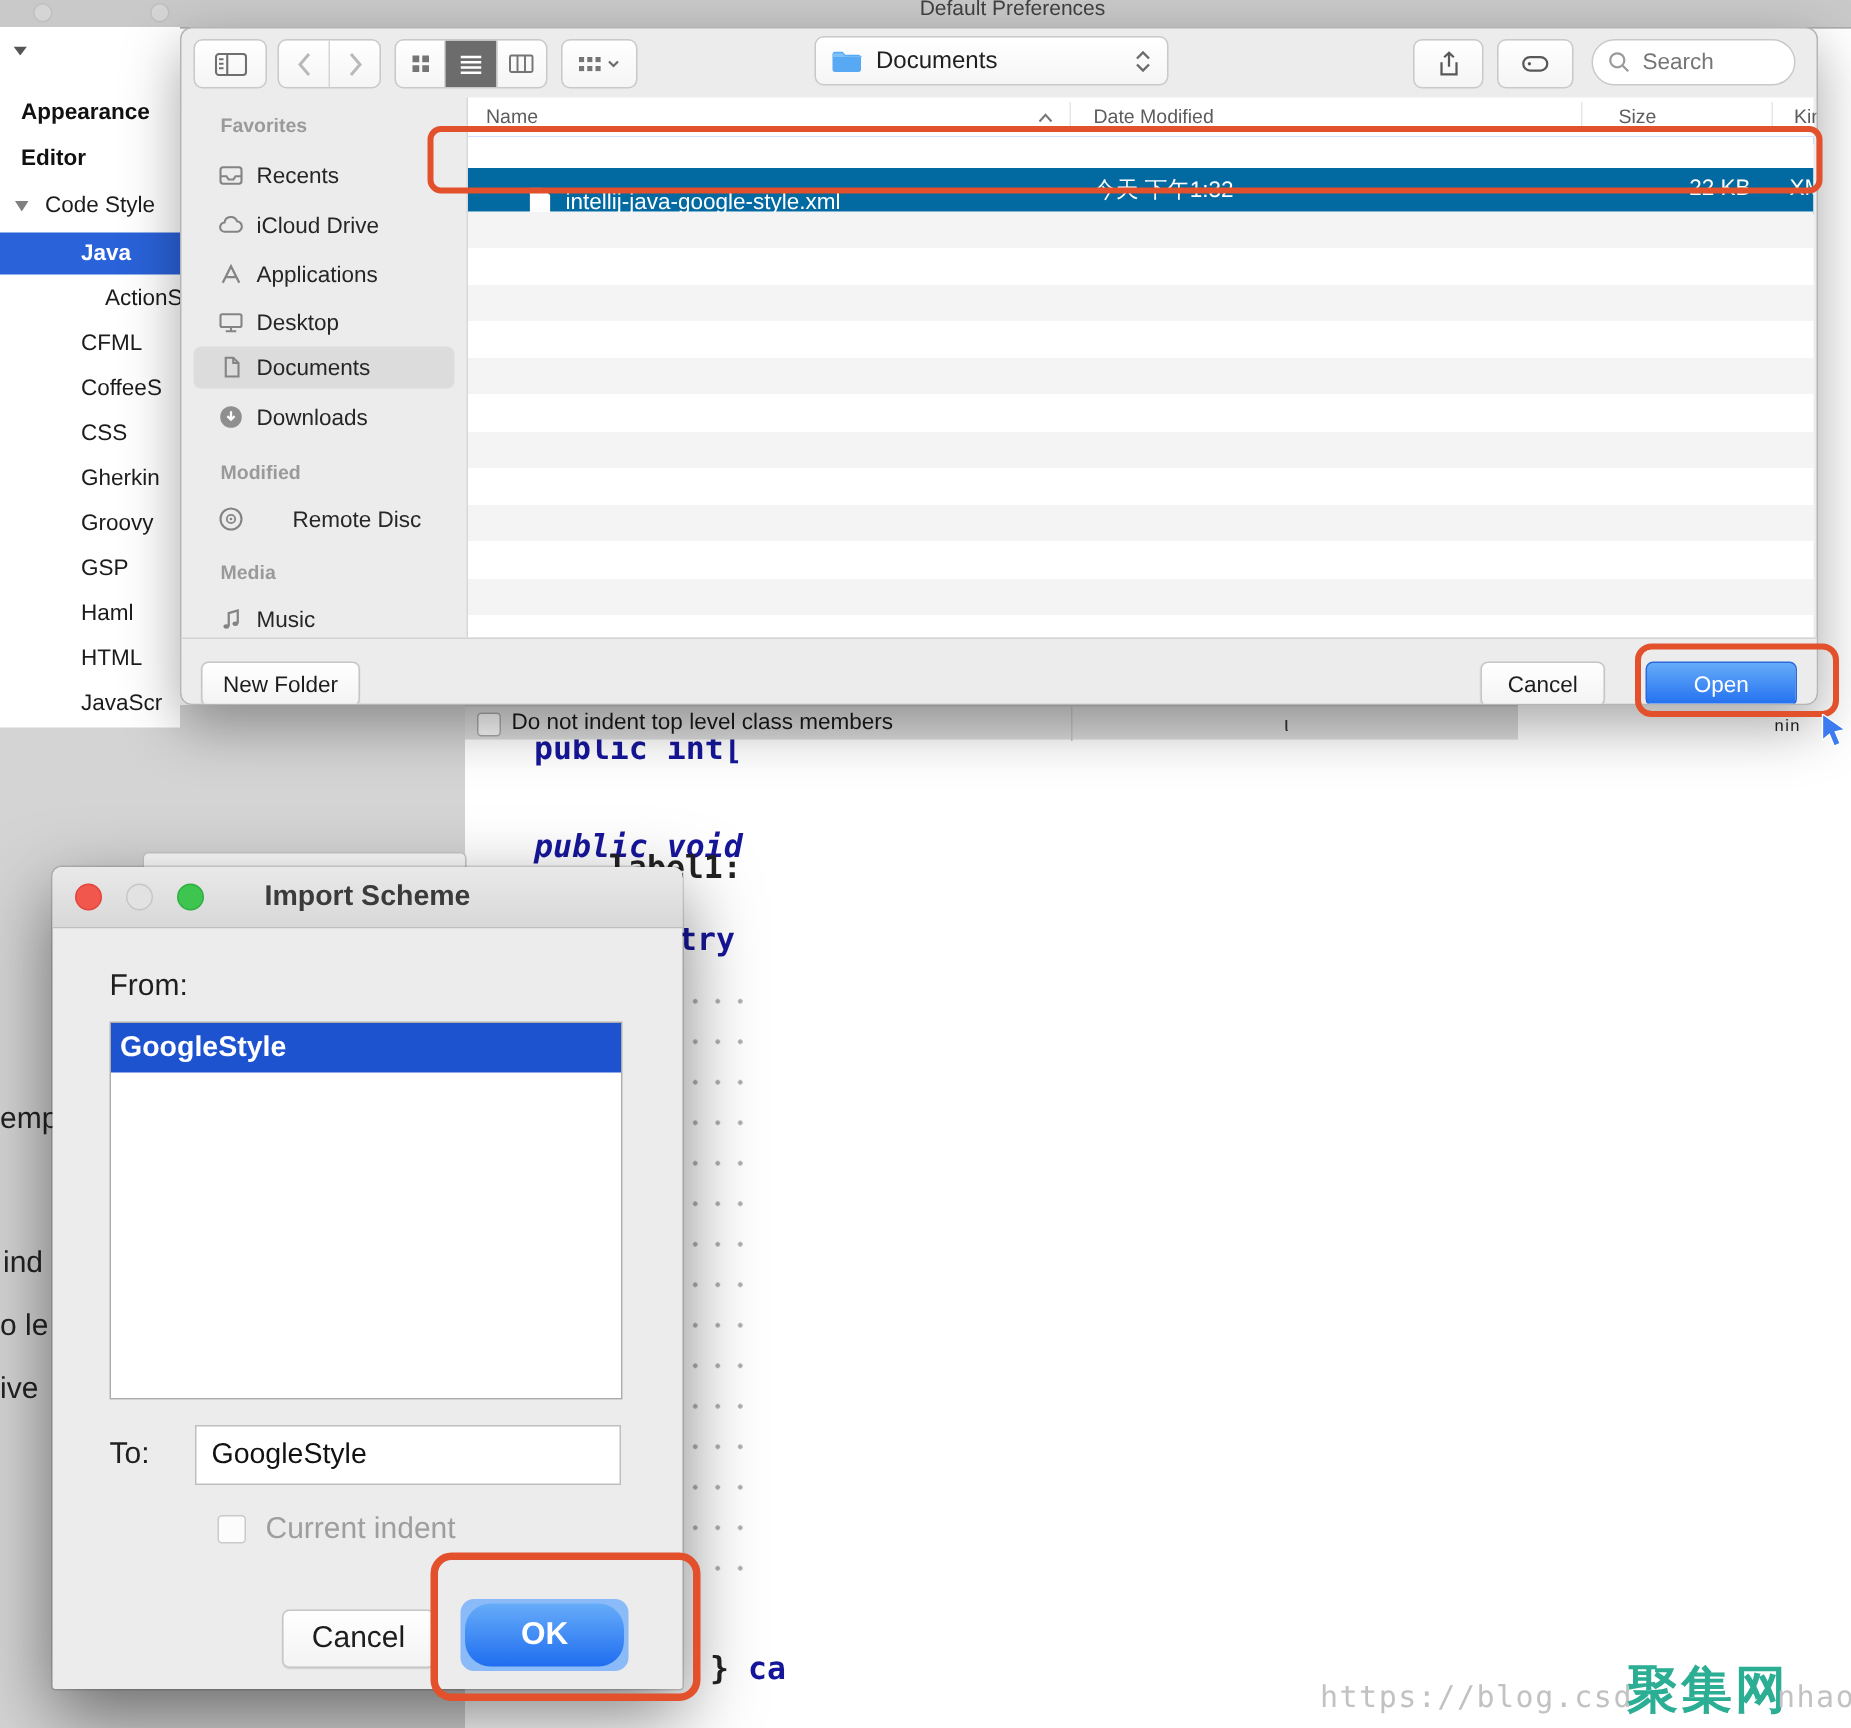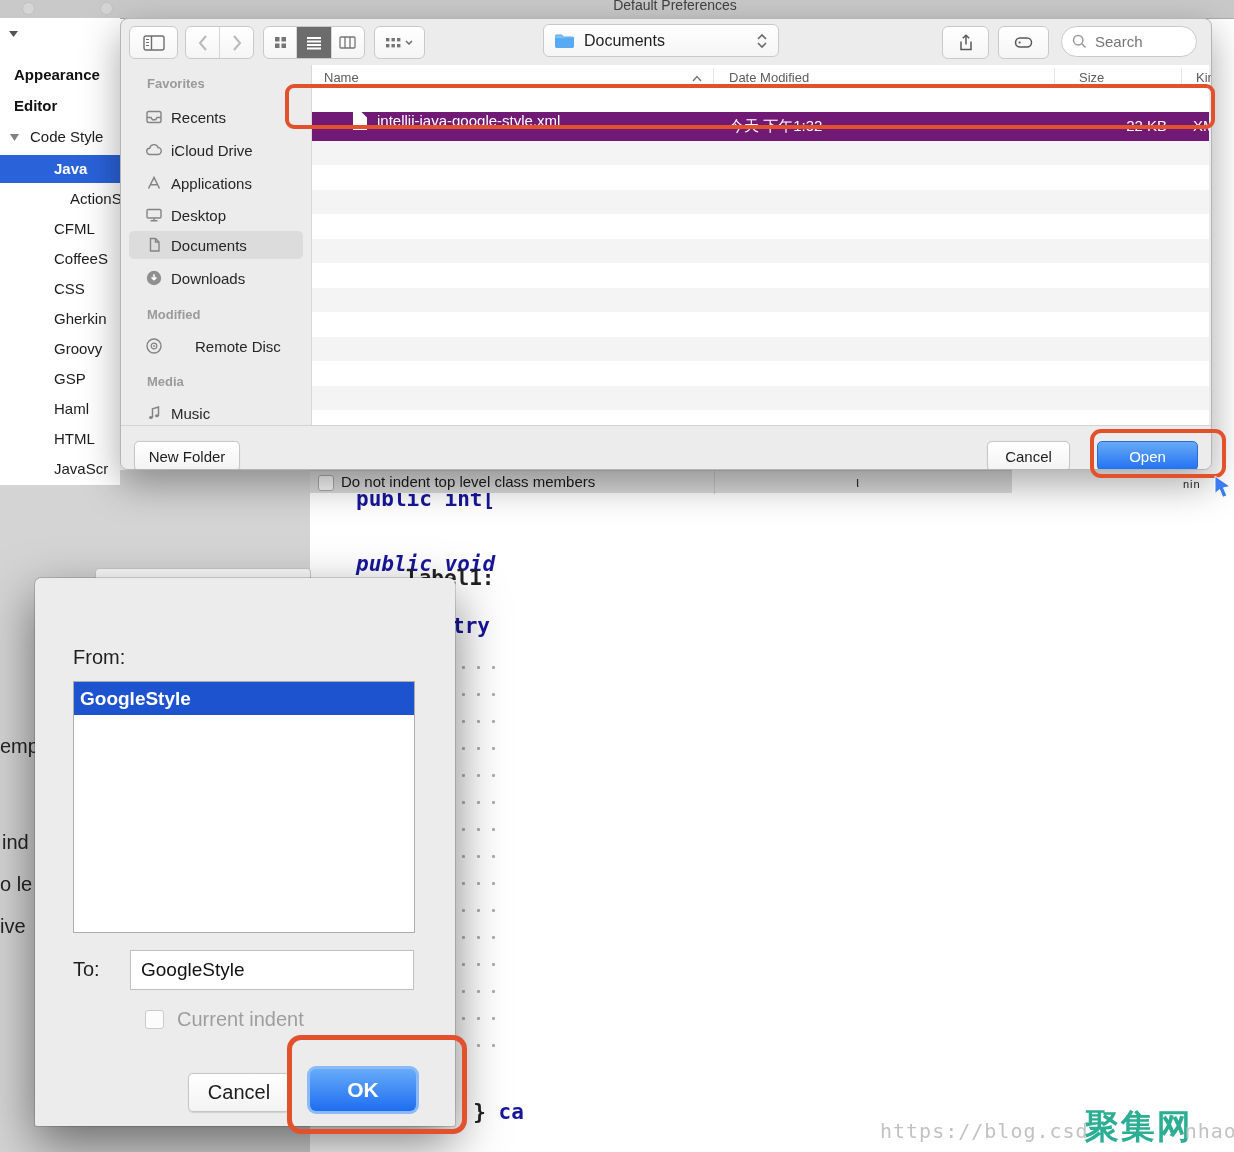--- a/index.html
+++ b/index.html
@@ -261,21 +261,21 @@
     <div class="hdr-div" style="left:401px;"></div>
     <span class="abs nosel" style="left:417px;top:5px;font-size:13px;color:#5c5c5c;">Date Modified</span>
     <div class="hdr-div" style="left:742px;"></div>
     <span class="abs nosel" style="left:767px;top:5px;font-size:13px;color:#5c5c5c;">Size</span>
     <div class="hdr-div" style="left:869px;"></div>
     <span class="abs nosel" style="left:884px;top:5px;font-size:13px;color:#5c5c5c;">Kind</span>
   </div>
 
   <div class="abs" style="left:191px;top:72px;width:897px;height:334px;background:#fff;overflow:hidden;">
 
-    <div class="abs" style="left:0;top:21px;width:897px;height:31px;background:#701a75;display:flex;align-items:flex-start;">
+    <div class="abs" style="left:0;top:21px;width:897px;height:31px;background:#0369a1;display:flex;align-items:flex-end;">
       <div style="margin-left:41px;width:14px;height:18px;background:#fff;
                   clip-path:polygon(0 0,60% 0,100% 30%,100% 100%,0 100%);"></div>
       <span class="nosel" style="margin-left:10px;font-size:15px;color:#fff;">intellij-java-google-style.xml</span>
       <span class="abs nosel" style="left:417px;top:5px;font-size:15px;color:#fff;">今天 下午1:32</span>
       <span class="abs nosel" style="left:670px;top:5px;width:185px;text-align:right;font-size:15px;color:#fff;">22 KB</span>
       <span class="abs nosel" style="left:881px;top:5px;font-size:15px;color:#fff;white-space:nowrap;">XML Document</span>
     </div>
 
     <div class="abs" style="left:0;top:50px;width:897px;height:284px;
                 background:repeating-linear-gradient(180deg,#f4f4f5 0 24px,#ffffff 24px 49px);"></div>
@@ -292,36 +292,42 @@
 
 <div class="abs annot" style="left:1090px;top:429px;width:136px;height:49px;border-radius:11px;z-index:4;box-sizing:border-box;"></div>
 
 <div class="abs nosel" style="left:1183px;top:478px;font-size:11px;color:#222;letter-spacing:1px;z-index:2;">nin</div>
 <svg class="abs" style="left:1214px;top:476px;z-index:8;" width="21" height="24">
   <polygon points="1,0 16,10.5 9.5,11.8 12.8,19.6 8.8,21.4 5.6,13.6 1,17.4" fill="#3d7bf0" stroke="#ffffff" stroke-width="0.9"></polygon>
 </svg>
 
 <div class="abs" style="left:35px;top:578px;width:420px;height:548px;background:#ececec;border-radius:6px 6px 2px 2px;
             box-shadow:0 18px 50px rgba(0,0,0,.5),0 0 0 1px rgba(0,0,0,.14);z-index:5;">
+  <div style="height:40px;background:linear-gradient(#e9e9e9,#d8d8d8);border-bottom:1px solid #bebebe;border-radius:6px 6px 0 0;position:relative;">
+    <div class="abs" style="left:15px;top:11px;width:18px;height:18px;border-radius:50%;background:#f2574d;border:1px solid #e0443a;box-sizing:border-box;"></div>
+    <div class="abs" style="left:49px;top:11px;width:18px;height:18px;border-radius:50%;background:#e2e2e2;border:1px solid #c6c6c6;box-sizing:border-box;"></div>
+    <div class="abs" style="left:83px;top:11px;width:18px;height:18px;border-radius:50%;background:#3ec54f;border:1px solid #2fae41;box-sizing:border-box;"></div>
+    <div class="nosel" style="text-align:center;line-height:40px;font-size:19px;font-weight:600;color:#3b3b3b;">Import Scheme</div>
+  </div>
 
   <div class="abs nosel" style="left:38px;top:68px;font-size:20px;color:#1f1f1f;">From:</div>
 
   <div class="abs" style="left:38px;top:103px;width:342px;height:252px;background:#fff;border:1px solid #acacac;box-sizing:border-box;">
     <div style="height:33px;background:#1e53d0;color:#fff;font-size:19px;font-weight:bold;line-height:33px;padding-left:6px;">GoogleStyle</div>
   </div>
 
   <div class="abs nosel" style="left:38px;top:380px;font-size:20px;color:#1f1f1f;">To:</div>
   <input class="abs" style="left: 95px; top: 372px; width: 284px; height: 40px; border: 1px solid rgb(191, 191, 191); background: rgb(255, 255, 255); font-size: 19px; color: rgb(17, 17, 17); padding: 0px 10px; box-sizing: border-box; font-family: &quot;Liberation Sans&quot;, sans-serif; outline: none;" value="GoogleStyle">
 
   <div class="abs" style="left:110px;top:432px;width:19px;height:19px;background:#fcfcfc;border:1px solid #cacaca;border-radius:3px;box-sizing:border-box;"></div>
   <div class="abs nosel" style="left:142px;top:430px;font-size:20px;color:#9e9e9e;">Current indent</div>
 
   <div class="macbtn abs nosel" style="left:153px;top:495px;width:100px;height:37px;font-size:20px;">Cancel</div>
   <div class="abs" style="left:272px;top:488px;width:112px;height:48px;background:#8abaf7;border-radius:9px;padding:3px;box-sizing:border-box;">
-    <div style="width:100%;height:100%;border-radius:6px;background:linear-gradient(#66acf9,#1f6df0);
+    <div style="width:100%;height:100%;border-radius:17px;background:linear-gradient(#66acf9,#1f6df0);
                 display:flex;align-items:center;justify-content:center;color:#fff;font-size:21px;font-weight:600;">OK</div>
   </div>
 </div>
 
 <div class="abs" style="left:287px;top:1035px;width:180px;height:99px;border:5px solid #e2512c;border-radius:14px;z-index:6;box-sizing:border-box;pointer-events:none;"></div>
 
 <div class="abs nosel" style="left:880px;top:1104px;z-index:2;display:flex;align-items:baseline;white-space:nowrap;">
   <span class="mono" style="font-size:20px;color:#c2c2c2;letter-spacing:1px;">https://blog.csd</span>
   <span style="font-size:34px;font-weight:800;color:#2bae93;margin:0 -8px 0 -4px;letter-spacing:2px;">聚集网</span>
   <span class="mono" style="font-size:20px;color:#c2c2c2;letter-spacing:1px;">nhao_c_h</span>

